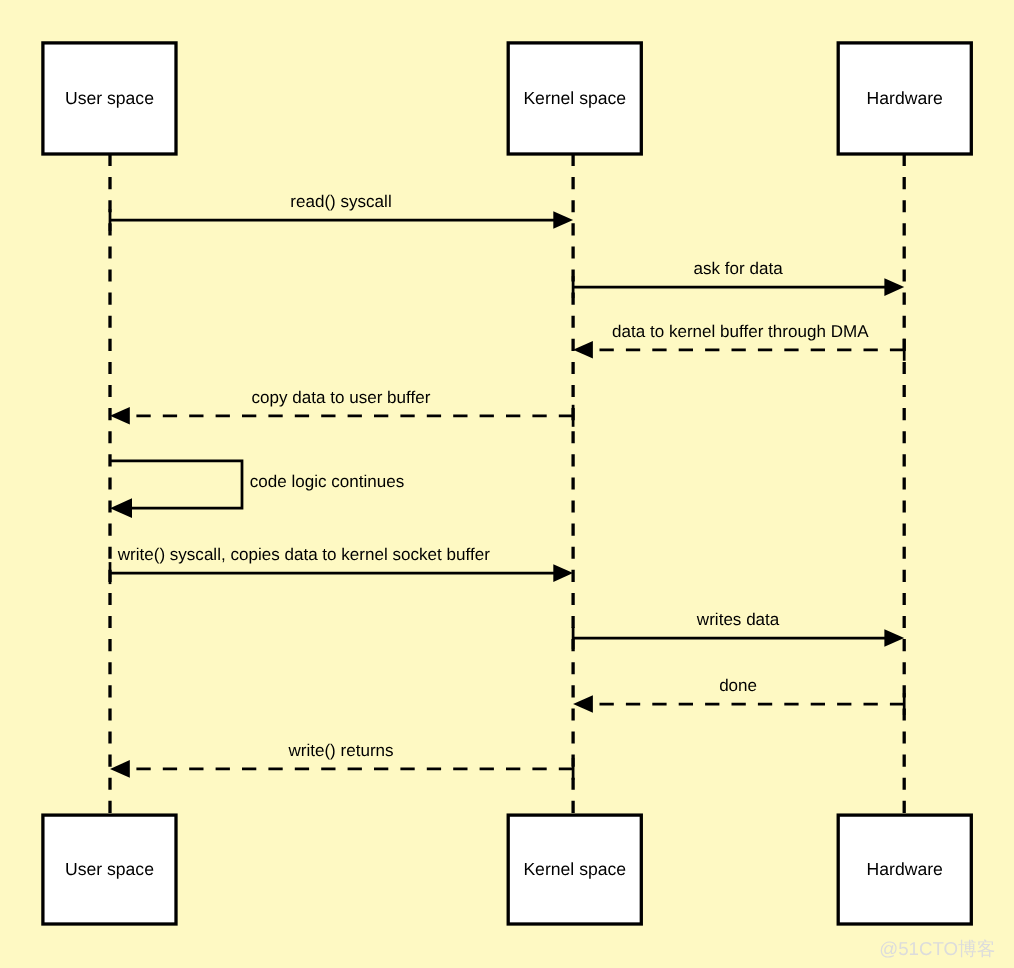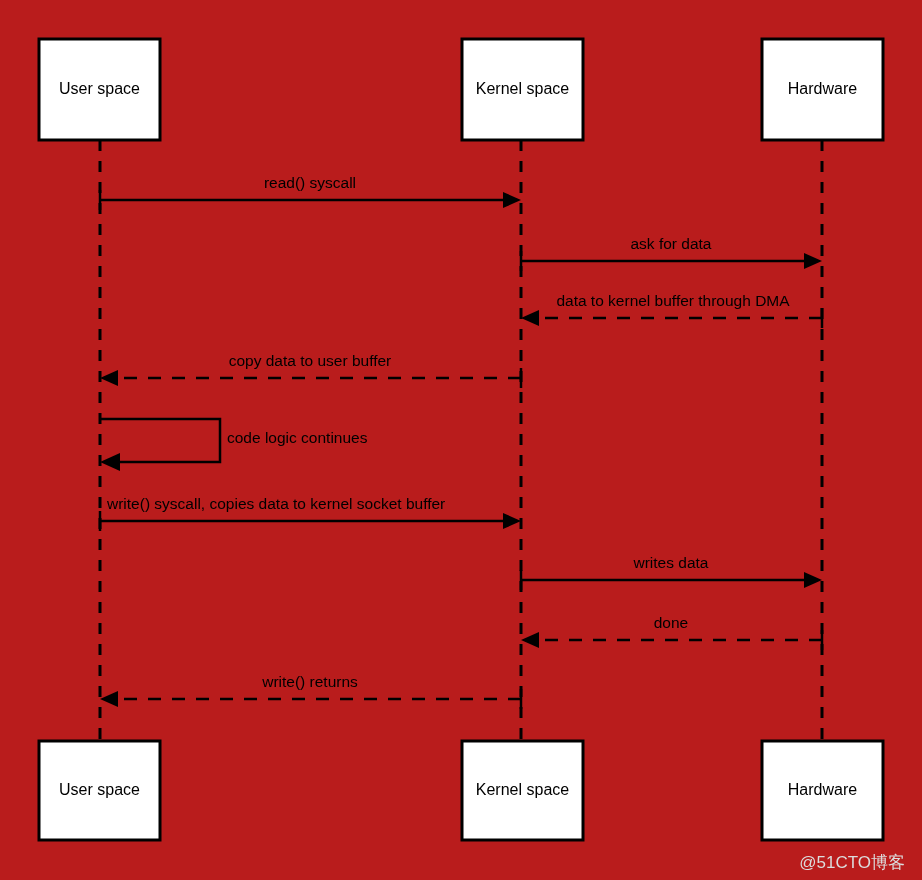--- a/index.html
+++ b/index.html
@@ -10,21 +10,21 @@
   body {
     font-family: "Liberation Sans", sans-serif;
     width: 922px;
     height: 880px;
     overflow: hidden;
   }
   #diagram-root {
     position: relative;
     width: 922px;
     height: 880px;
-    background: #b91c1c;
+    background: #fef9c3;
   }
   svg.seq-canvas {
     position: absolute;
     top: 0;
     left: 0;
     width: 922px;
     height: 880px;
     display: block;
   }
   .participant-box rect {

